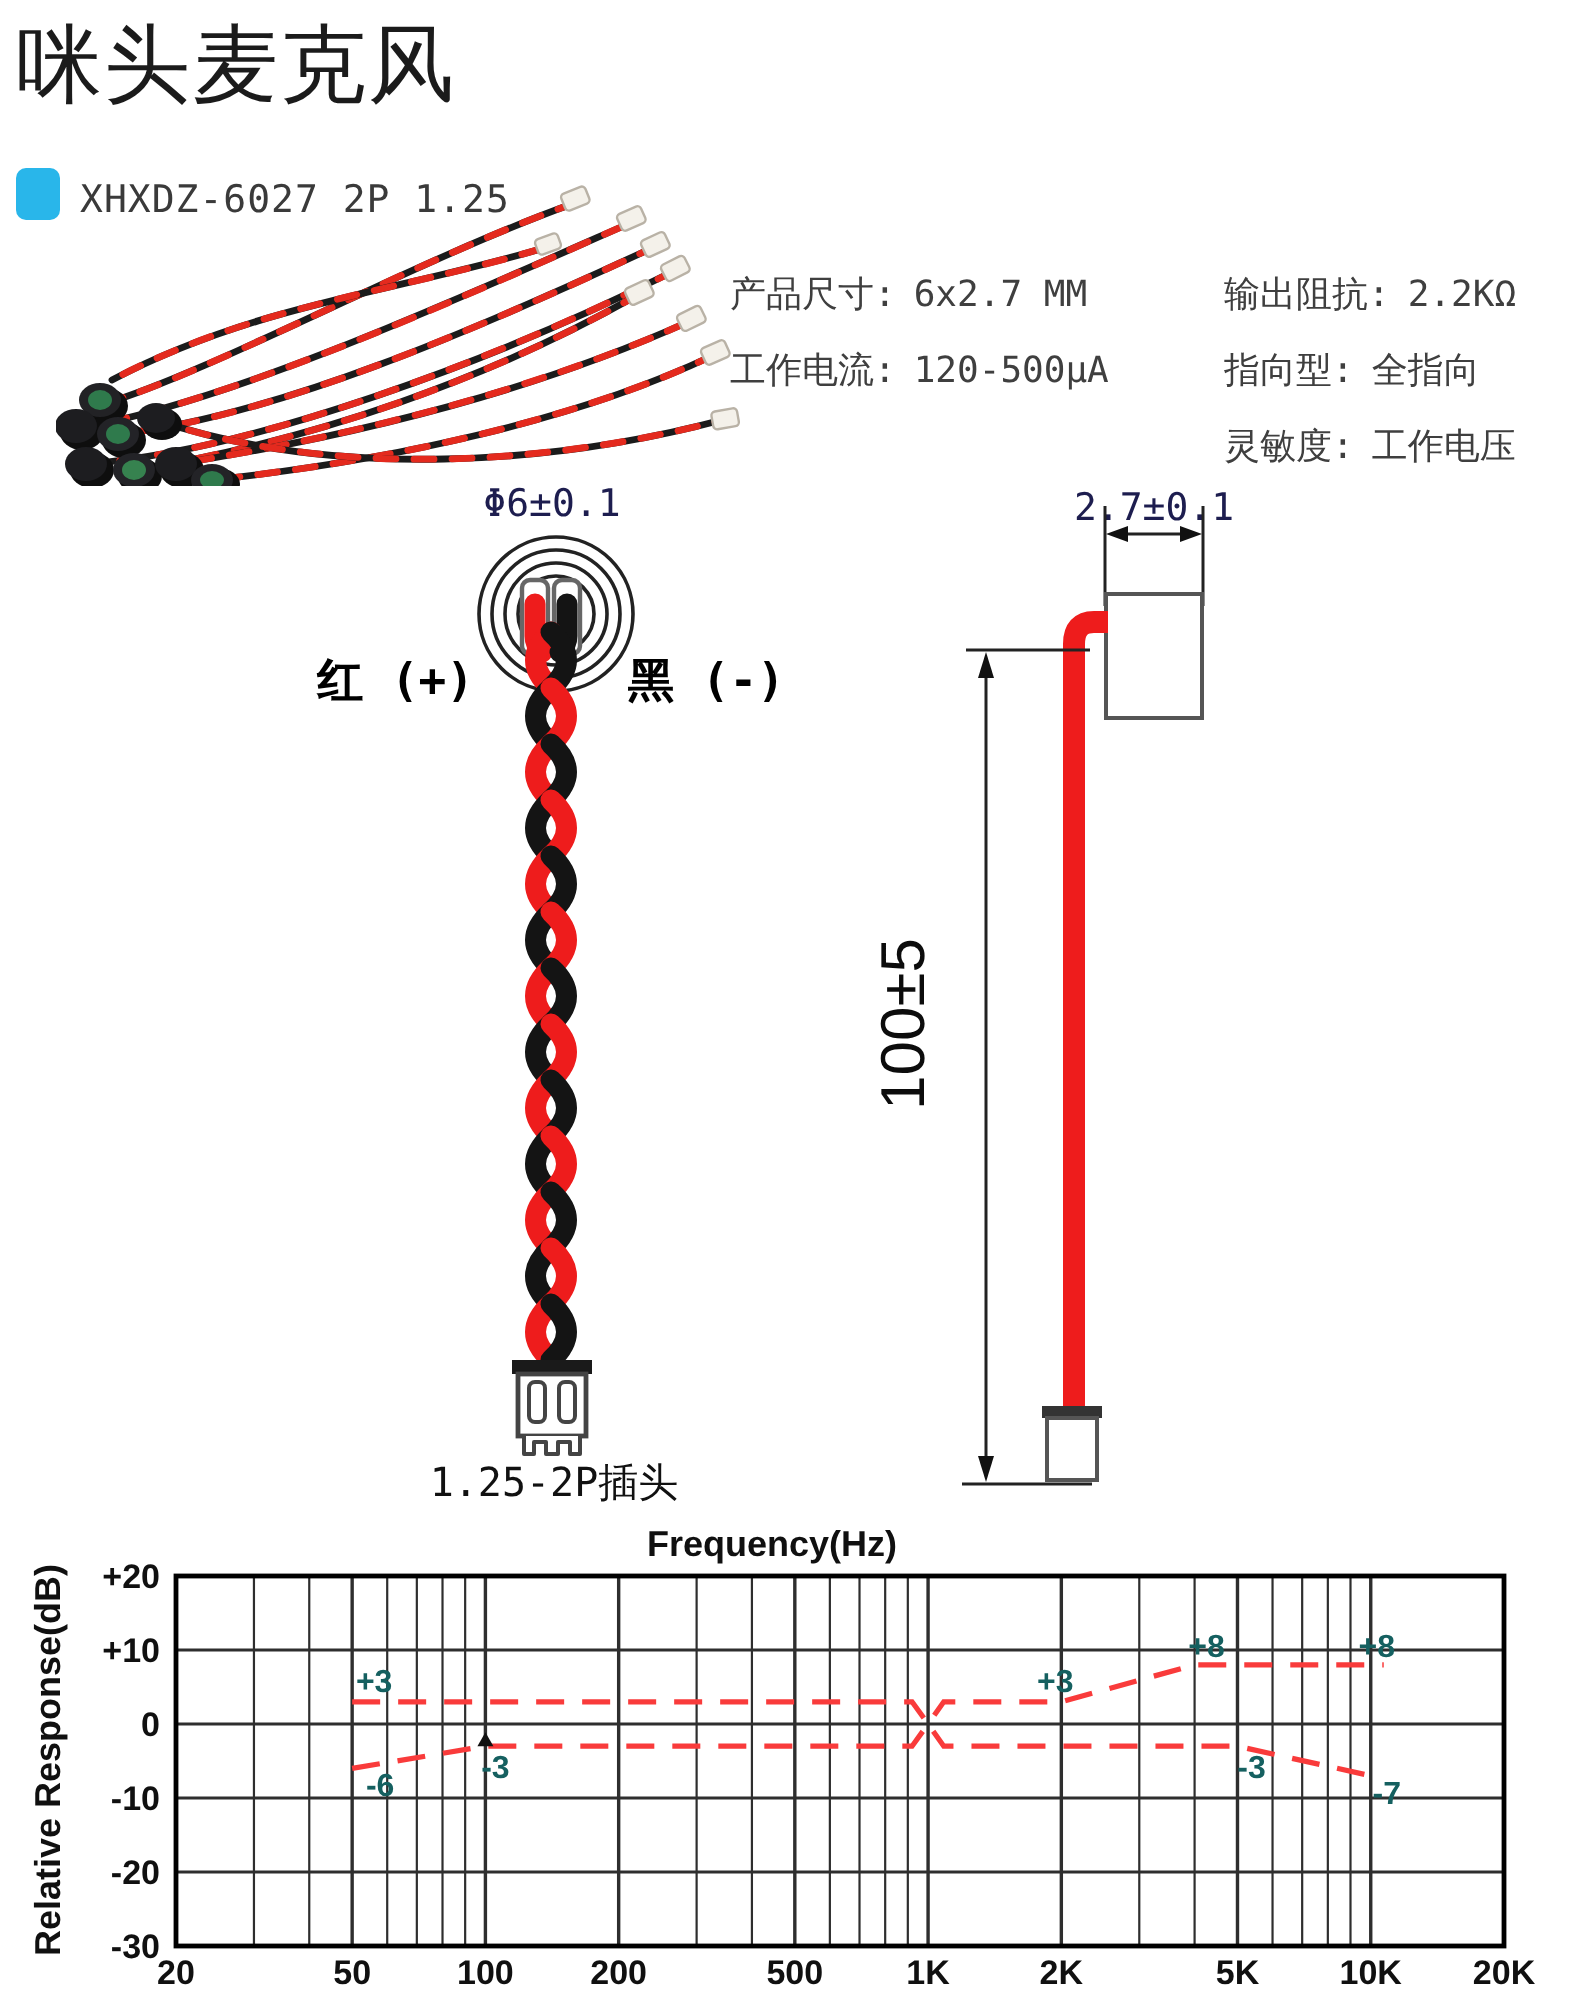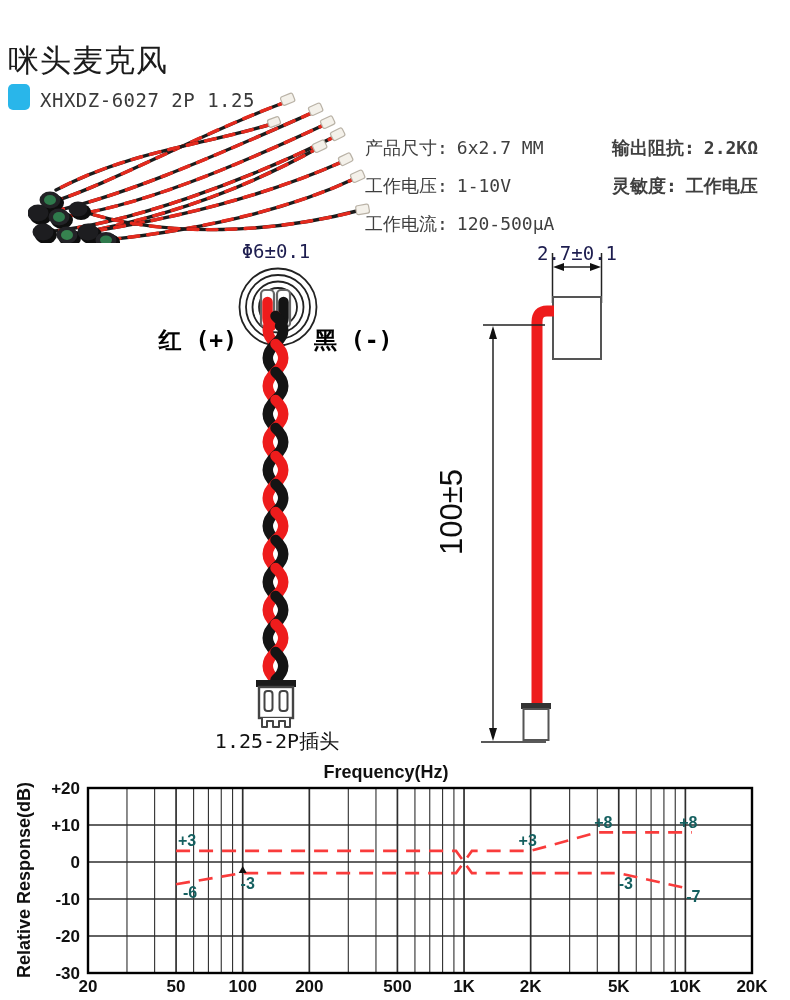--- a/index.html
+++ b/index.html
@@ -1,21 +1,21 @@
 <!DOCTYPE html>
 <html><head>
 <meta charset="utf-8">
 <style>
   * { margin:0; padding:0; box-sizing:border-box; }
   body { background:#fff; }
   .page { position:relative; width:790px; height:1000px; background:#fff; overflow:hidden;
           font-family:"DejaVu Sans Mono", monospace; }
   .abs { position:absolute; }
-  .title { left:8px; top:4px; font-size:31px; font-weight:500; color:#1b1b1b; letter-spacing:1px;
-           font-family:"DejaVu Sans Mono", monospace;margin-top:36px; }
+  .title { left:8px; top:4px; font-size:43px; font-weight:500; color:#1b1b1b; letter-spacing:1px;
+           font-family:"DejaVu Sans Mono", monospace; }
   .bullet { left:8px; top:84px; width:22px; height:26px; border-radius:5px; }
   .pcode { left:40px; top:89px; font-size:19px; color:#3a3a3a; letter-spacing:0.5px;text-align:right; }
   .specs-col { display:flex; flex-direction:column; gap:14px; }
   .spec-row { font-size:18px; color:#3f3f3f; height:24px; line-height:24px; white-space:nowrap; }
   .spec-row .v { margin-left:9px; }
   svg text { font-family:"DejaVu Sans Mono", monospace; }
   .dtext  { font-size:19px; fill:#1d1d4f; font-weight:500; }
   .dtext2 { font-size:20px; fill:#111; font-weight:500; }
   .dlabel { font-size:23px; fill:#000; font-weight:700; }
   .dbig   { font-size:31px; fill:#0c0c0c; font-weight:500; font-family:"Liberation Sans", sans-serif; }
@@ -121,25 +121,25 @@
       <rect class="conn" x="303" y="40" width="13" height="9" rx="2" transform="rotate(-27 309 44)"></rect>
       <rect class="conn" x="285" y="52" width="13" height="9" rx="2" transform="rotate(-25 291 56)"></rect>
       <rect class="conn" x="311" y="65" width="13" height="9" rx="2" transform="rotate(-26 317 69)"></rect>
       <rect class="conn" x="323" y="82" width="13" height="9" rx="2" transform="rotate(-24 329 86)"></rect>
       <rect class="conn" x="328" y="115" width="13" height="9" rx="2" transform="rotate(-10 334 119)"></rect>
     </g>
   </svg>
 
   <div class="abs specs-col" style="left:365px; top:136px;">
     <div class="spec-row"><span>产品尺寸:</span><span class="v">6x2.7 MM</span></div>
-    <div class="spec-row"><span>工作电压:</span><span class="v">1-10V</span></div>
     <div class="spec-row"><span>工作电流:</span><span class="v">120-500μA</span></div>
   </div>
-  <div class="abs specs-col" style="left:612px; top:136px;font-weight:bold;">
+  <div class="abs specs-col" style="left:612px; top:136px;">
     <div class="spec-row"><span>输出阻抗:</span><span class="v">2.2KΩ</span></div>
+    <div class="spec-row"><span>指向型:</span><span class="v">全指向</span></div>
     <div class="spec-row"><span>灵敏度:</span><span class="v">工作电压</span></div>
   </div>
 
   <svg class="abs" style="left:0; top:235px;" width="790" height="530" viewBox="0 235 790 530">
 
     <text class="dtext" x="276" y="258" text-anchor="middle">Φ6±0.1</text>
     <g stroke="#222" fill="none" stroke-width="1.8">
       <circle cx="278" cy="307" r="38.5"></circle>
         <circle cx="278" cy="307" r="32"></circle>
       <circle cx="278" cy="307" r="25.5"></circle>

